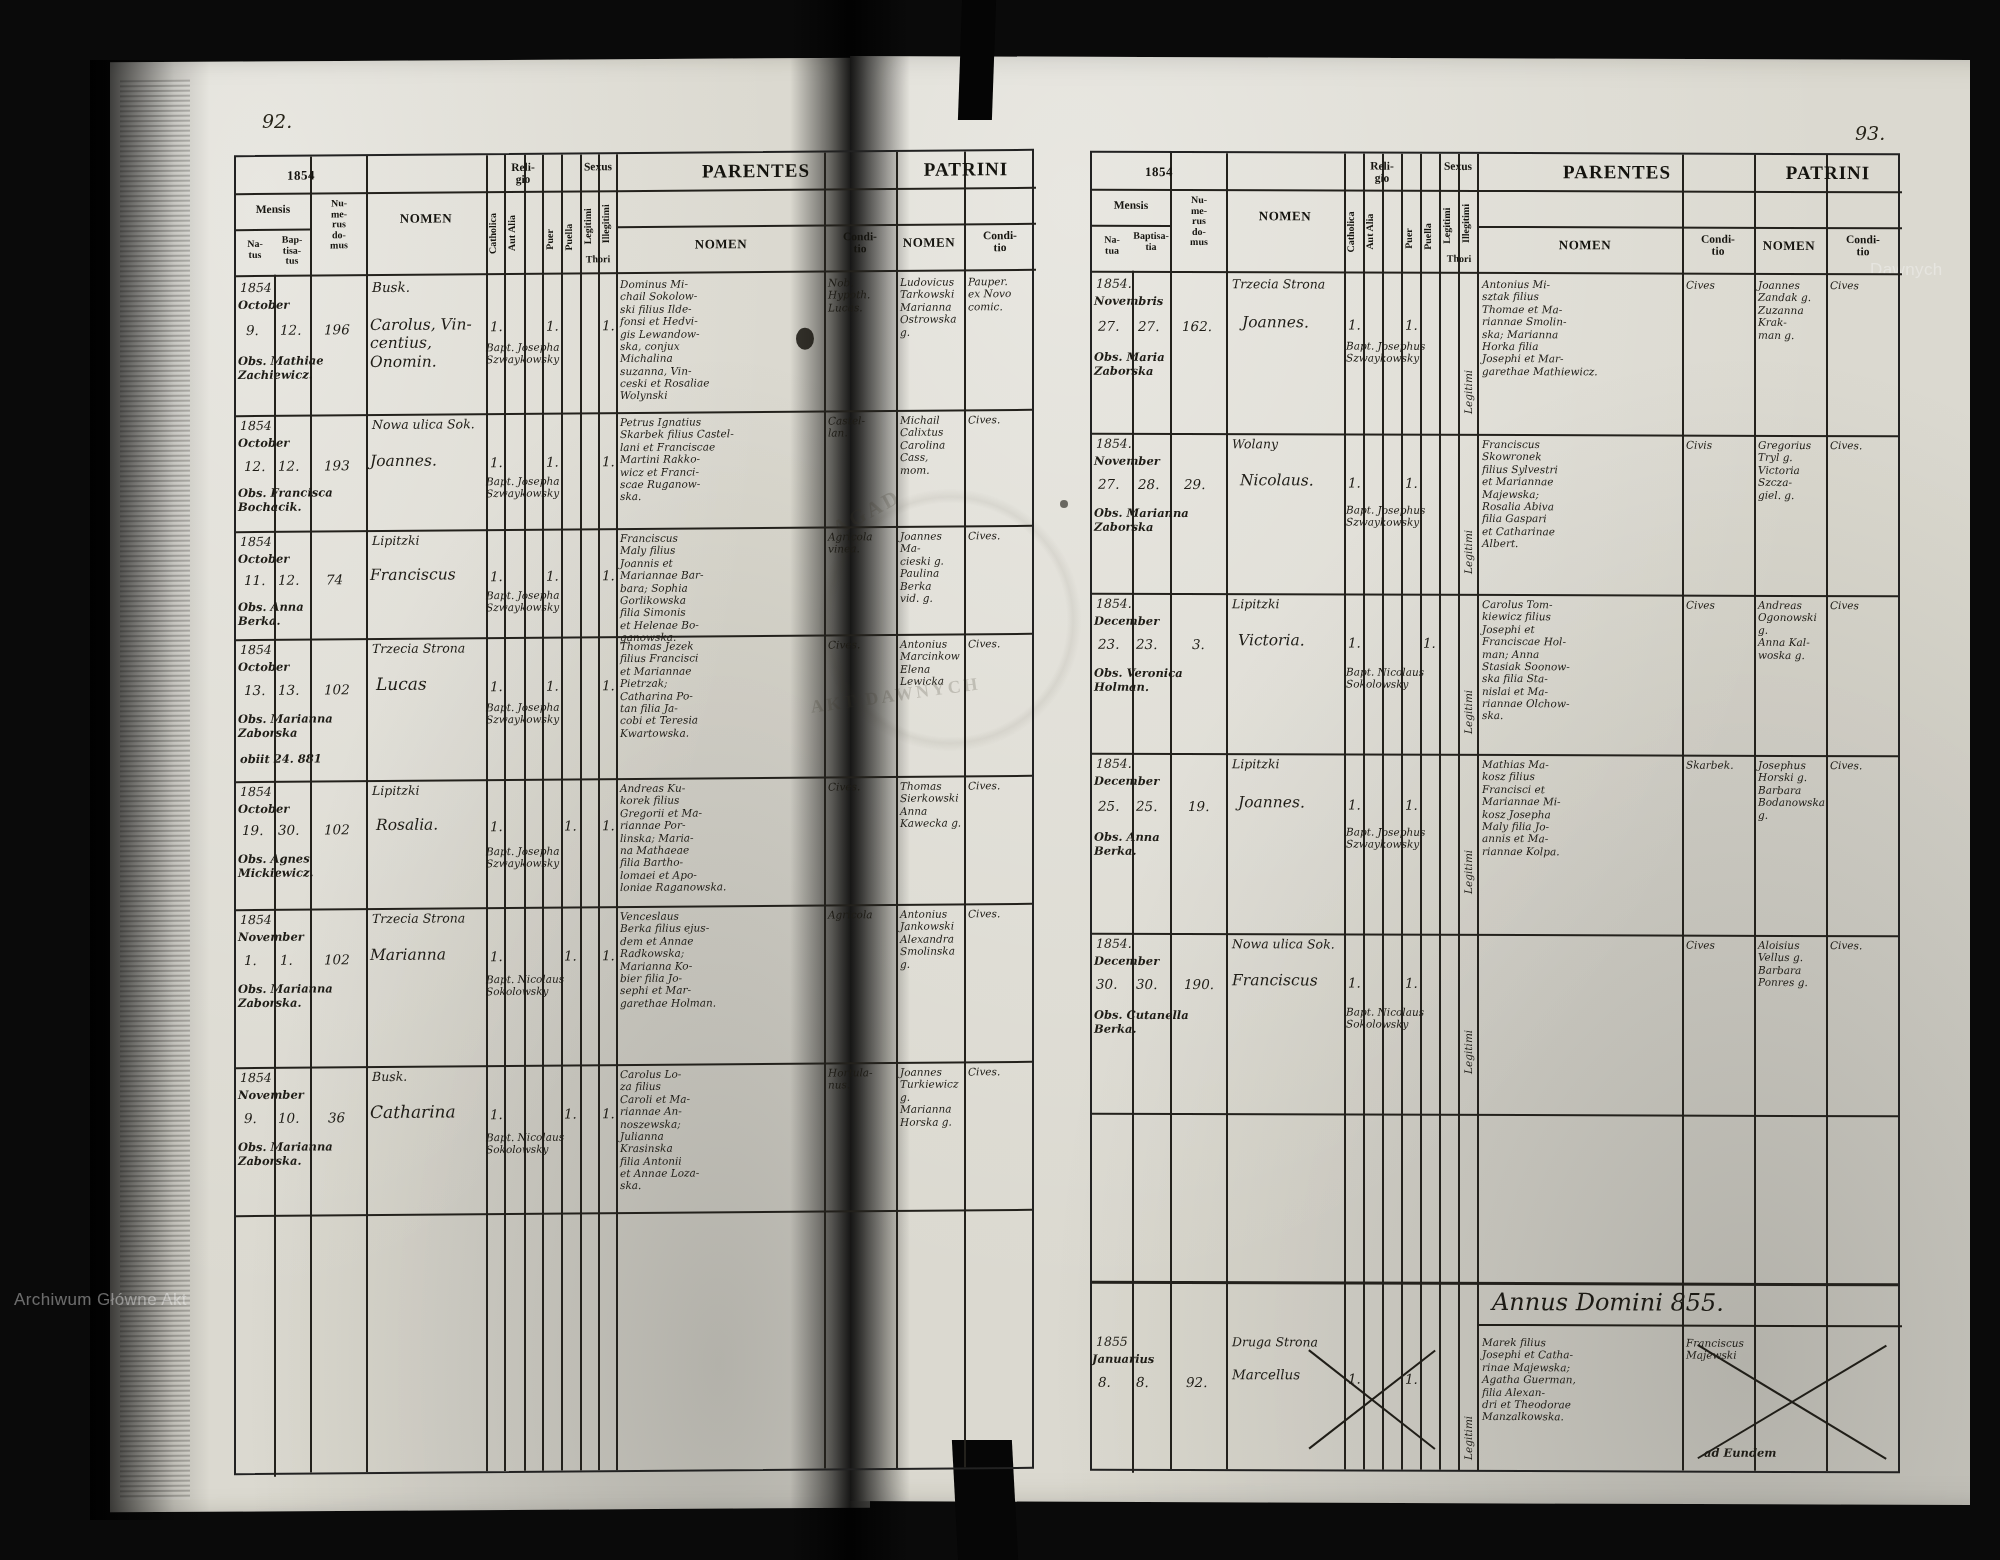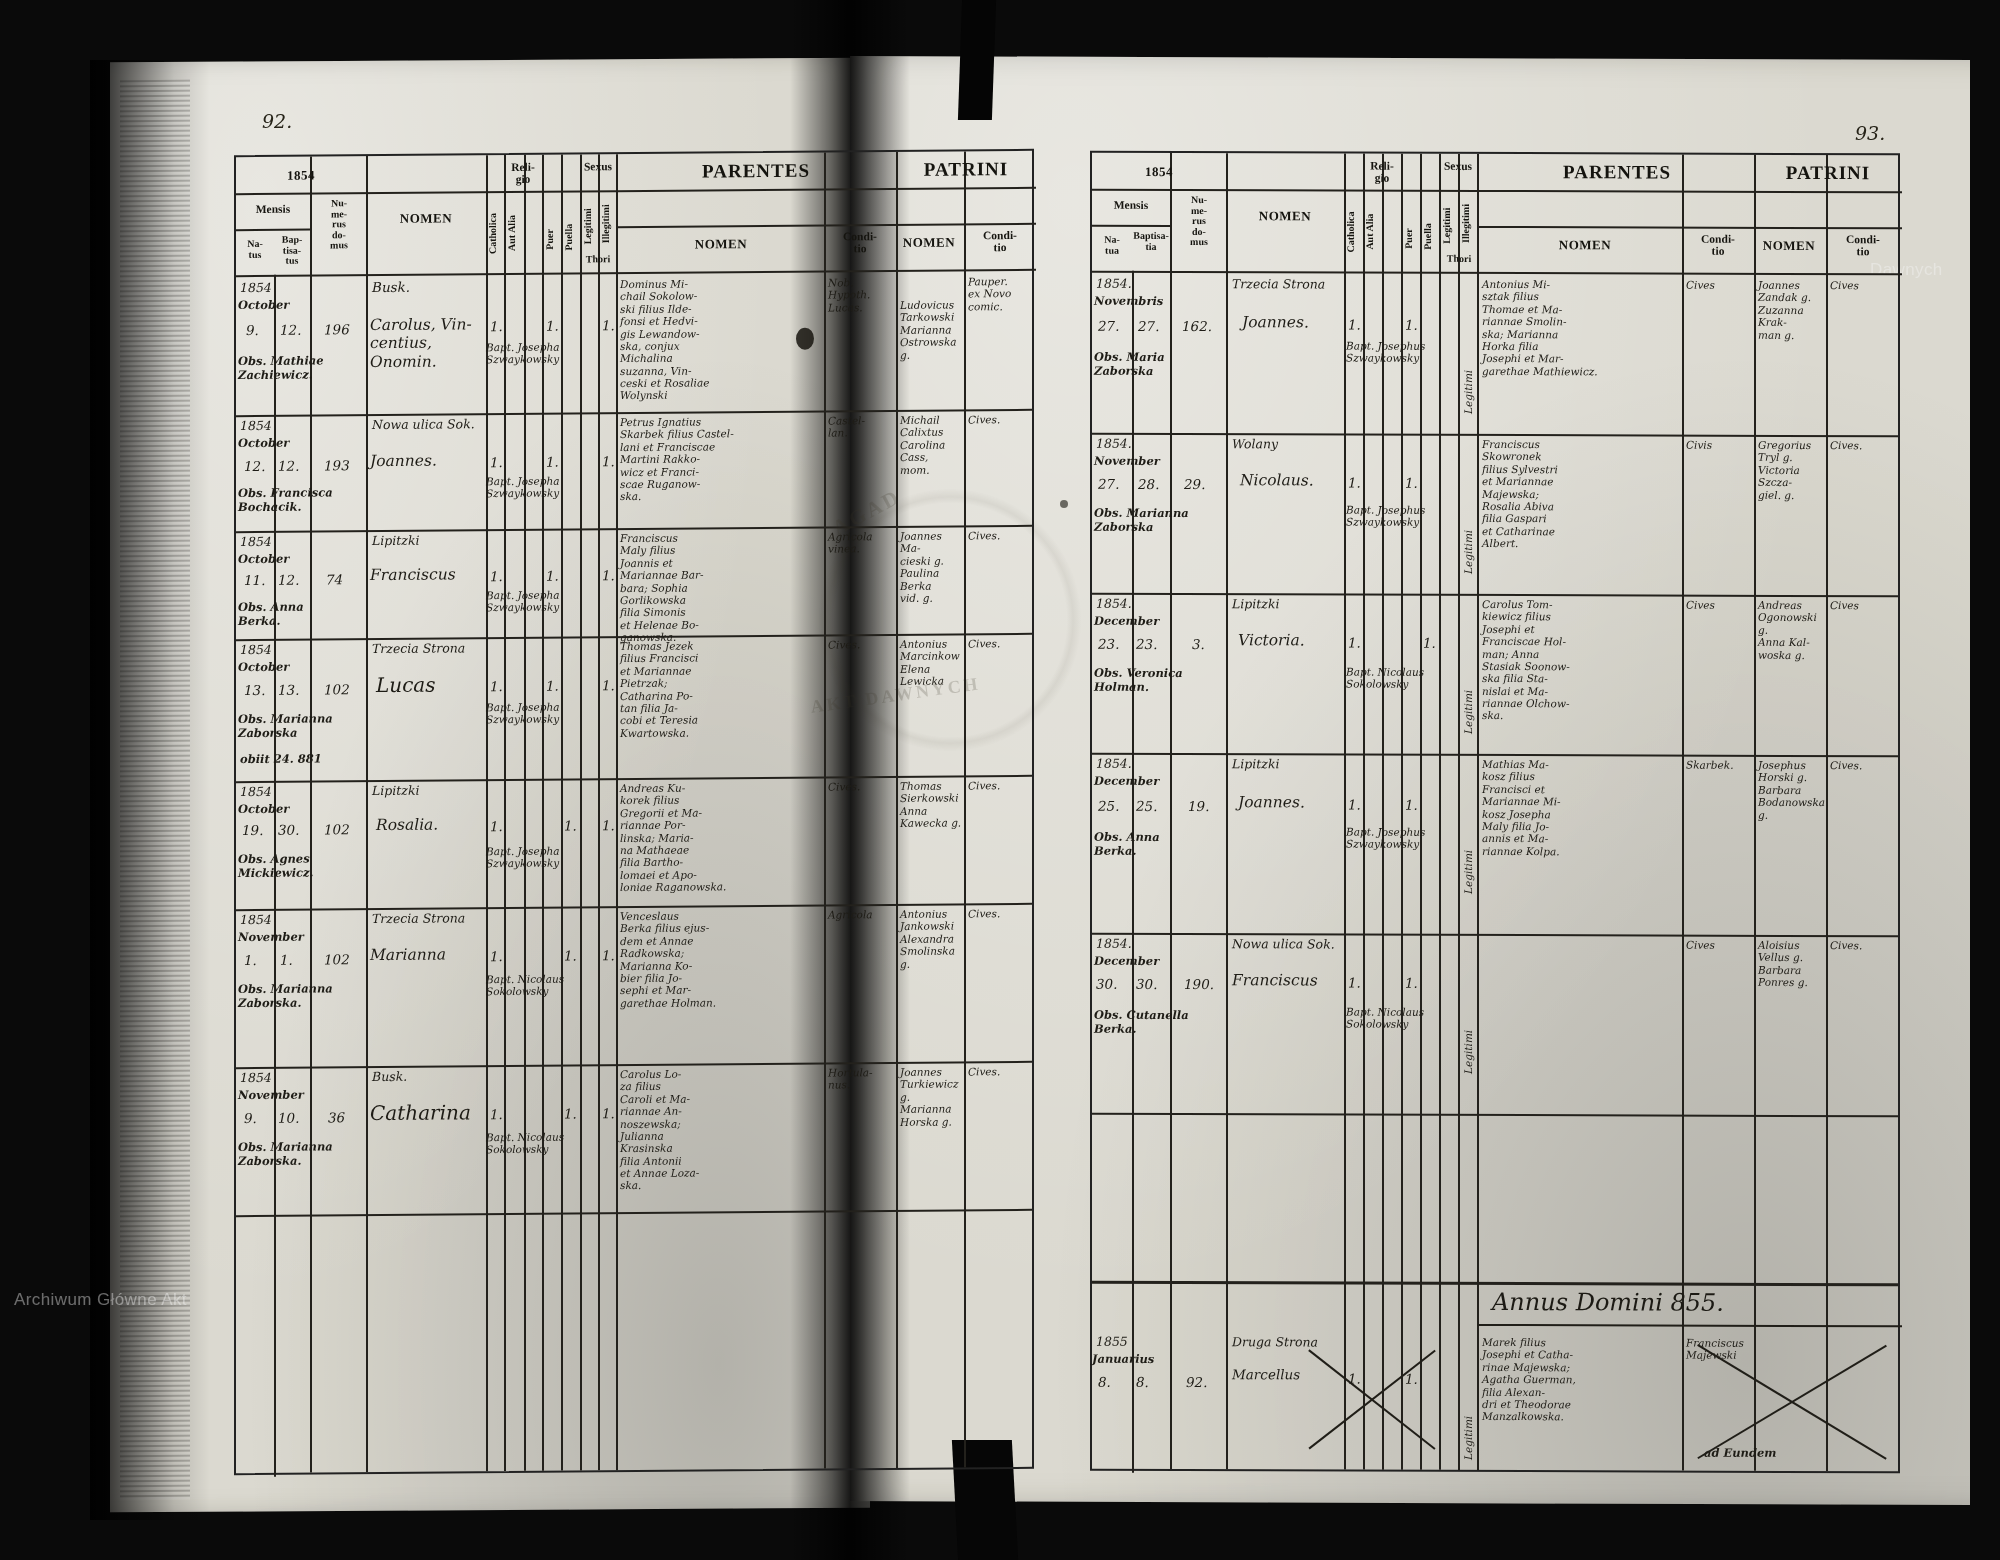--- a/index.html
+++ b/index.html
@@ -65,21 +65,21 @@
   .hdr{position:absolute;text-align:center;line-height:1.05;color:#15140f;}
   .hdr.big{font-size:19px;font-weight:700;letter-spacing:1px;}
   .hdr.mid{font-size:13px;font-weight:700;letter-spacing:.5px;}
   .hdr.sm{font-size:11.5px;font-weight:700;}
   .hdr.tiny{font-size:10px;font-weight:700;}
   .vert{writing-mode:vertical-rl;transform:rotate(180deg);white-space:nowrap;}
 
   .cellhw{position:absolute;font-family:"DejaVu Serif",serif;font-style:italic;
     color:#1e1c16;line-height:1.18;white-space:pre-line;}
   .s10{font-size:10.5px;} .s11{font-size:11.5px;font-weight:bold;} .s12{font-size:12.5px;}
-  .s13{font-size:13.5px;} .s15{font-size:15.5px;} .s17{font-size:20px;}
+  .s13{font-size:13.5px;} .s15{font-size:15.5px;} .s17{font-size:17px;}
 
   .folio{position:absolute;font-family:"DejaVu Serif",serif;font-style:italic;
     font-size:19px;color:#262318;}
 
   
   .wm{position:absolute;color:rgba(245,245,245,.42);font-size:17px;
       font-family:"Liberation Sans",sans-serif;letter-spacing:.4px;}
   .stamp{position:absolute;left:800px;top:470px;width:300px;height:300px;
     border-radius:50%;opacity:.20;
     background:radial-gradient(circle, rgba(60,55,40,.0) 55%, rgba(60,55,40,.35) 58%, rgba(60,55,40,.0) 62%);
@@ -205,21 +205,21 @@
 ski filius Ilde-
 fonsi et Hedvi-
 gis Lewandow-
 ska, conjux
 Michalina
 suzanna, Vin-
 ceski et Rosaliae
 Wolynski</div>
     <div class="cellhw s10" style="left:592px;top:124px;width:66px;">Nob. Hypoth.
 Lucas.</div>
-    <div class="cellhw s10" style="left:664px;top:124px;width:62px;margin-top:23px;">Ludovicus
+    <div class="cellhw s10" style="left:664px;top:124px;width:62px;">Ludovicus
 Tarkowski
 Marianna
 Ostrowska g.</div>
     <div class="cellhw s10" style="left:732px;top:124px;width:64px;">Pauper.
 ex Novo
 comic.</div>
     <div class="blot" style="left:560px;top:175px;width:18px;height:22px;"></div>
 
     <div class="cellhw s12" style="left:4px;top:262px;">1854</div>
     <div class="cellhw s11" style="left:2px;top:280px;">October</div>

